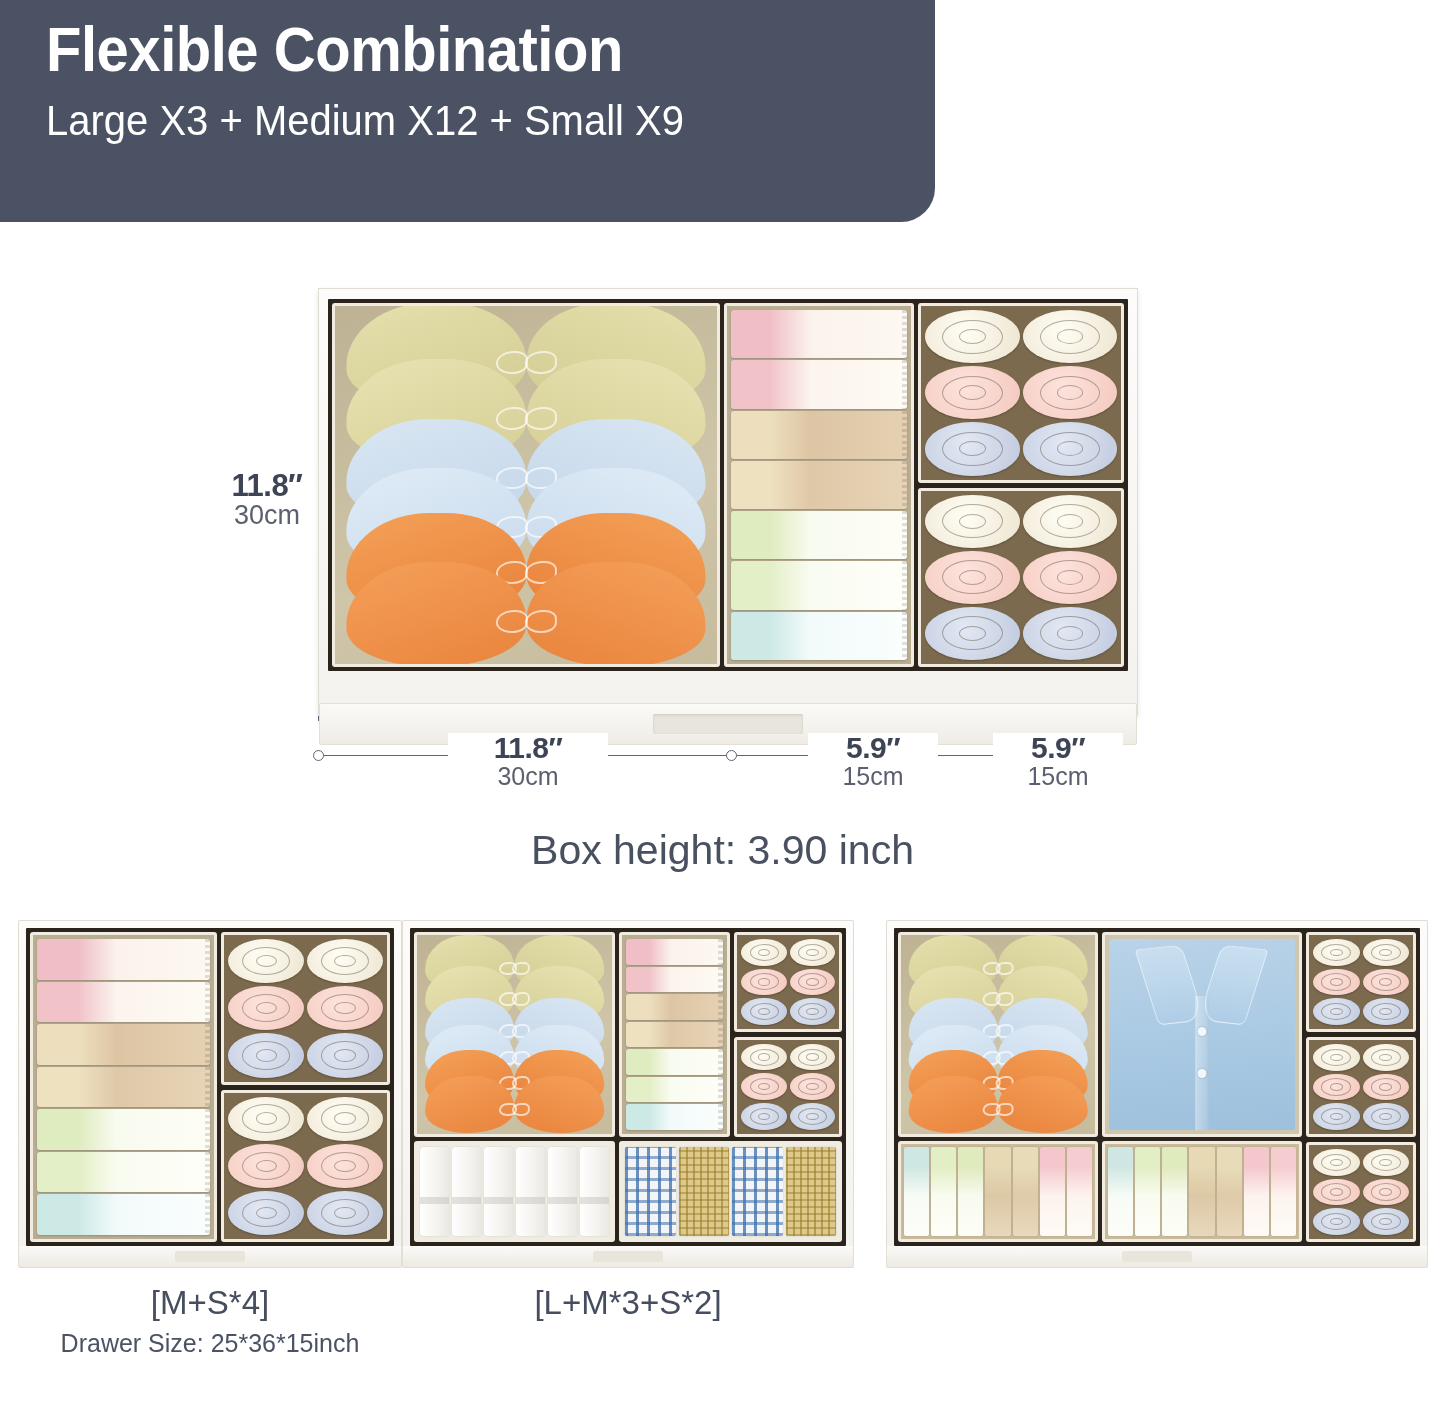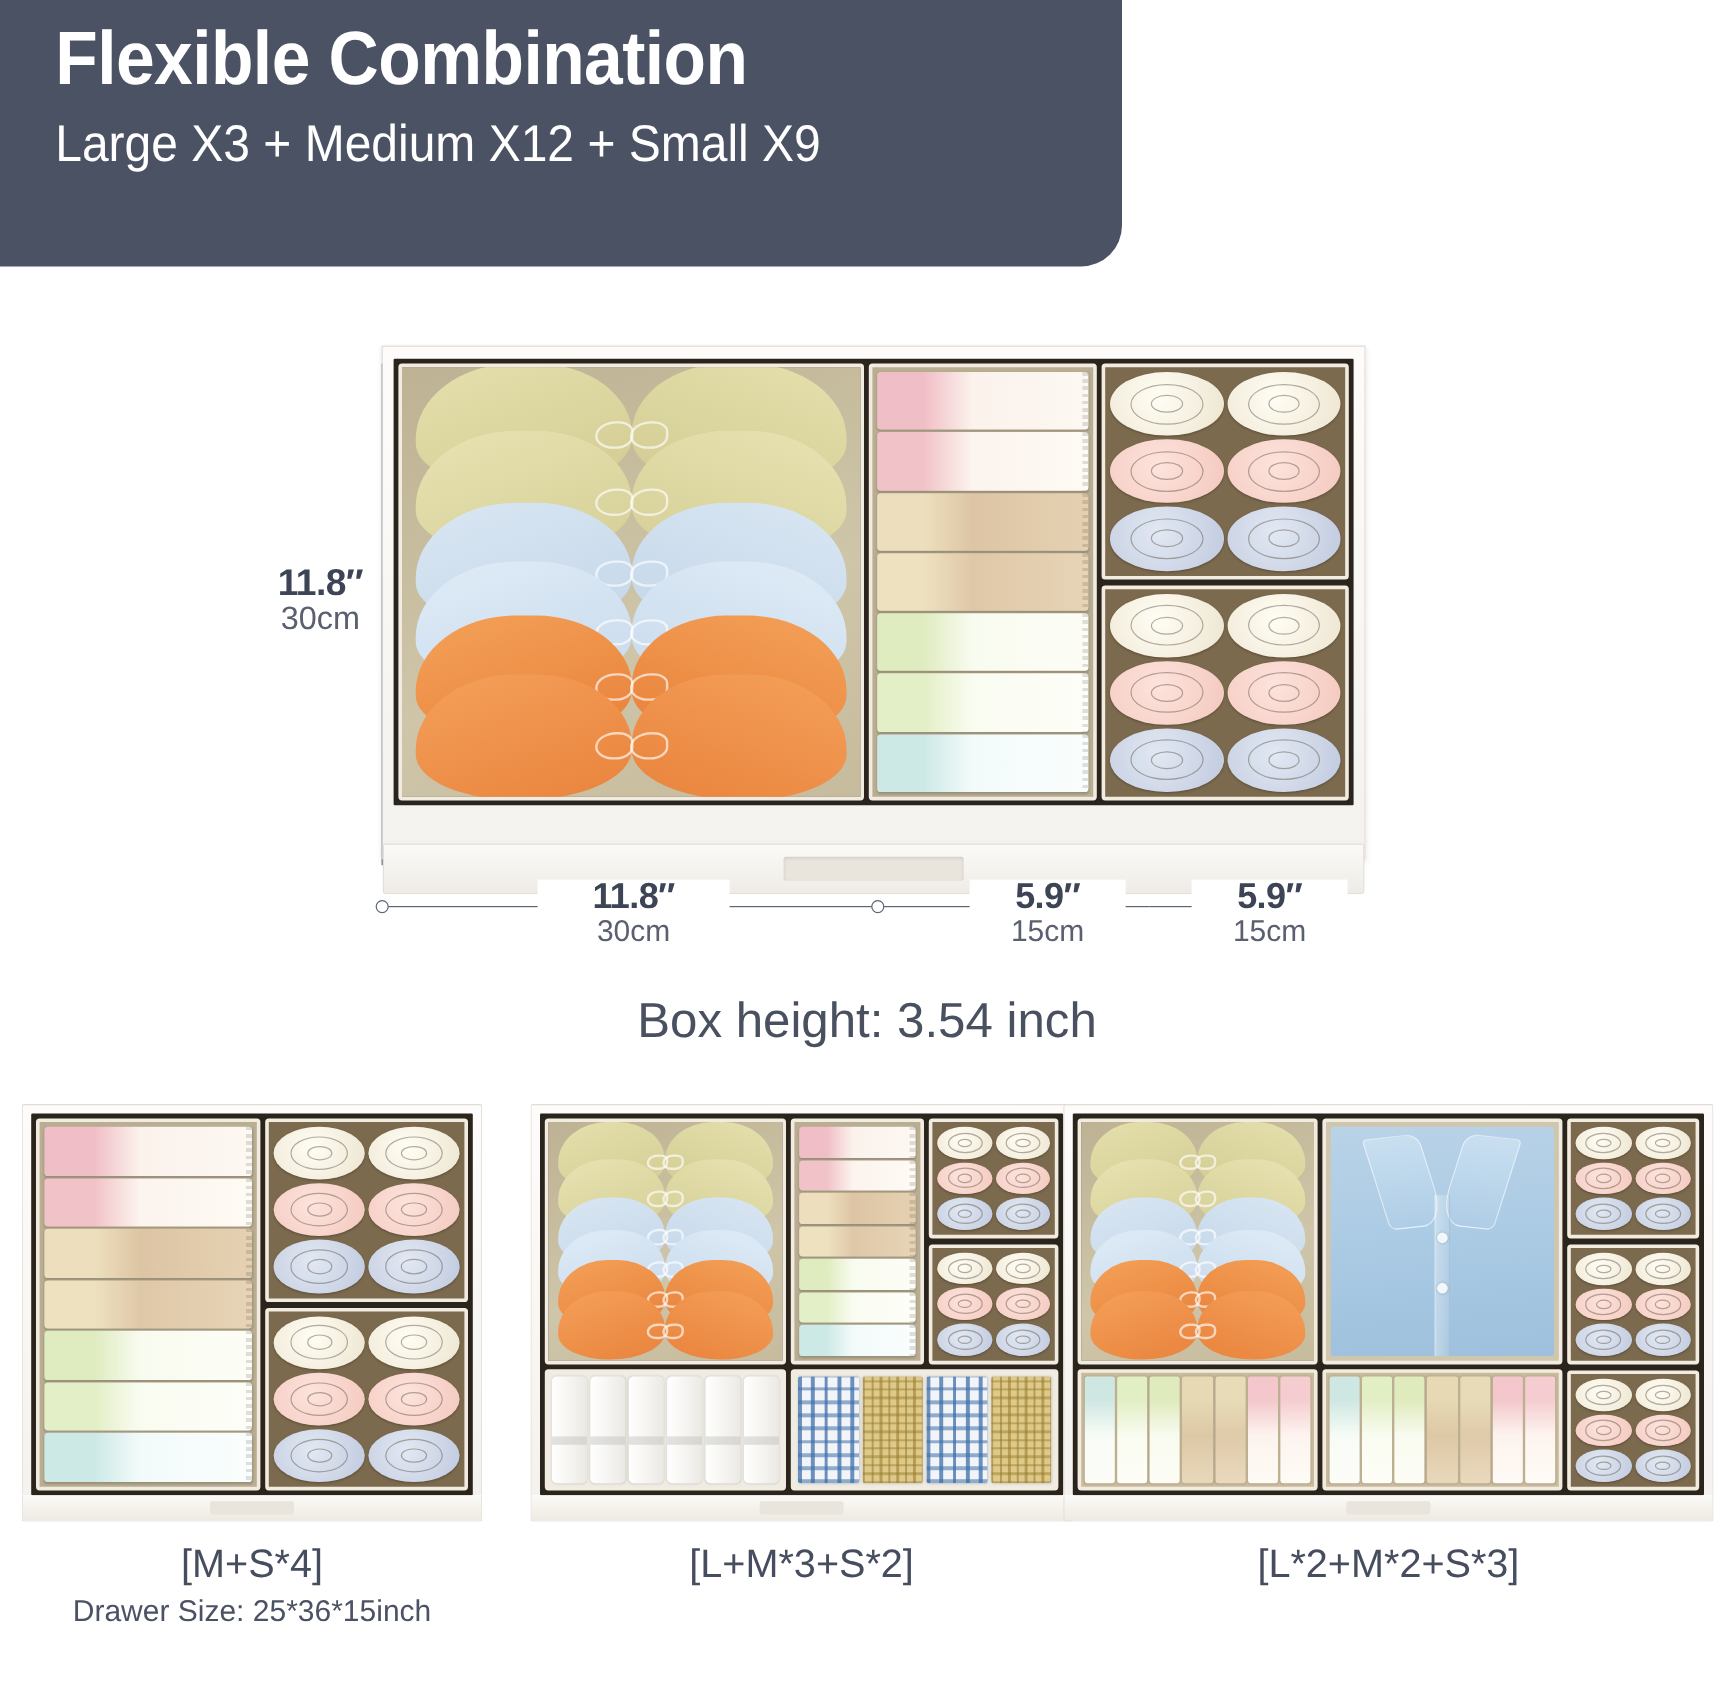--- a/index.html
+++ b/index.html
@@ -237,21 +237,21 @@
   }
 
   
   .panels { position: absolute; left: 0; top: 920px; width: 1445px; height: 489px; }
   .panel { position: absolute; top: 0; }
   .caption { text-align: center; margin-top: 14px; }
   .caption-title { font-size: 33px; color: #454d5e; line-height: 1.25; }
   .caption-size { font-size: 25px; color: #4b5264; margin-top: 6px; }
 
   .p1 { left: 18px;  width: 384px; }
-  .p2 { left: 442px; width: 452px; }
+  .p2 { left: 402px; width: 452px; }
   .p3 { left: 886px; width: 542px; }
 
   .mini-inner {
     background: #2a241d;
     padding: 4px;
     display: flex;
     gap: 4px;
     border-radius: 1px;
   }
   .mini-front {
@@ -376,21 +376,21 @@
     <div class="dim-h-label" style="left:490px; width:130px;">
       <div class="dim-big">5.9″</div>
       <div class="dim-small">15cm</div>
     </div>
     <div class="dim-h-label" style="left:675px; width:130px;">
       <div class="dim-big">5.9″</div>
       <div class="dim-small">15cm</div>
     </div>
   </div>
 
-  <div class="box-height">Box height: 3.54 inch</div>
+  <div class="box-height">Box height: 3.90 inch</div>
 </div>
 
 <div class="panels">
 
   <div class="panel p1">
     <div class="mini-wrap">
       <div class="mini-inner" style="height:318px;">
         <div class="box fold-box" style="flex:0 0 52%;">
           <div class="fold-item" style="background:linear-gradient(90deg,#f0bec6 0 24%,#fbf2ec 46%,#fdf8f2 100%);"></div>
           <div class="fold-item" style="background:linear-gradient(90deg,#f1c3c9 0 24%,#fcf4ee 46%,#fefaf4 100%);"></div>
@@ -626,17 +626,16 @@
             <div class="sock" style="background:radial-gradient(circle at 42% 40%,#e2e8f3,#bfc9de);"></div>
           </div>
         </div>
 
       </div>
     </div>
     <div class="mini-front">
         <div class="mini-handle"></div>
       </div>
     <div class="caption">
-      <div class="caption-title">[L*2+M*2+S*3]</div>
     </div>
   </div>
 
 </div>
 
 </body></html>

